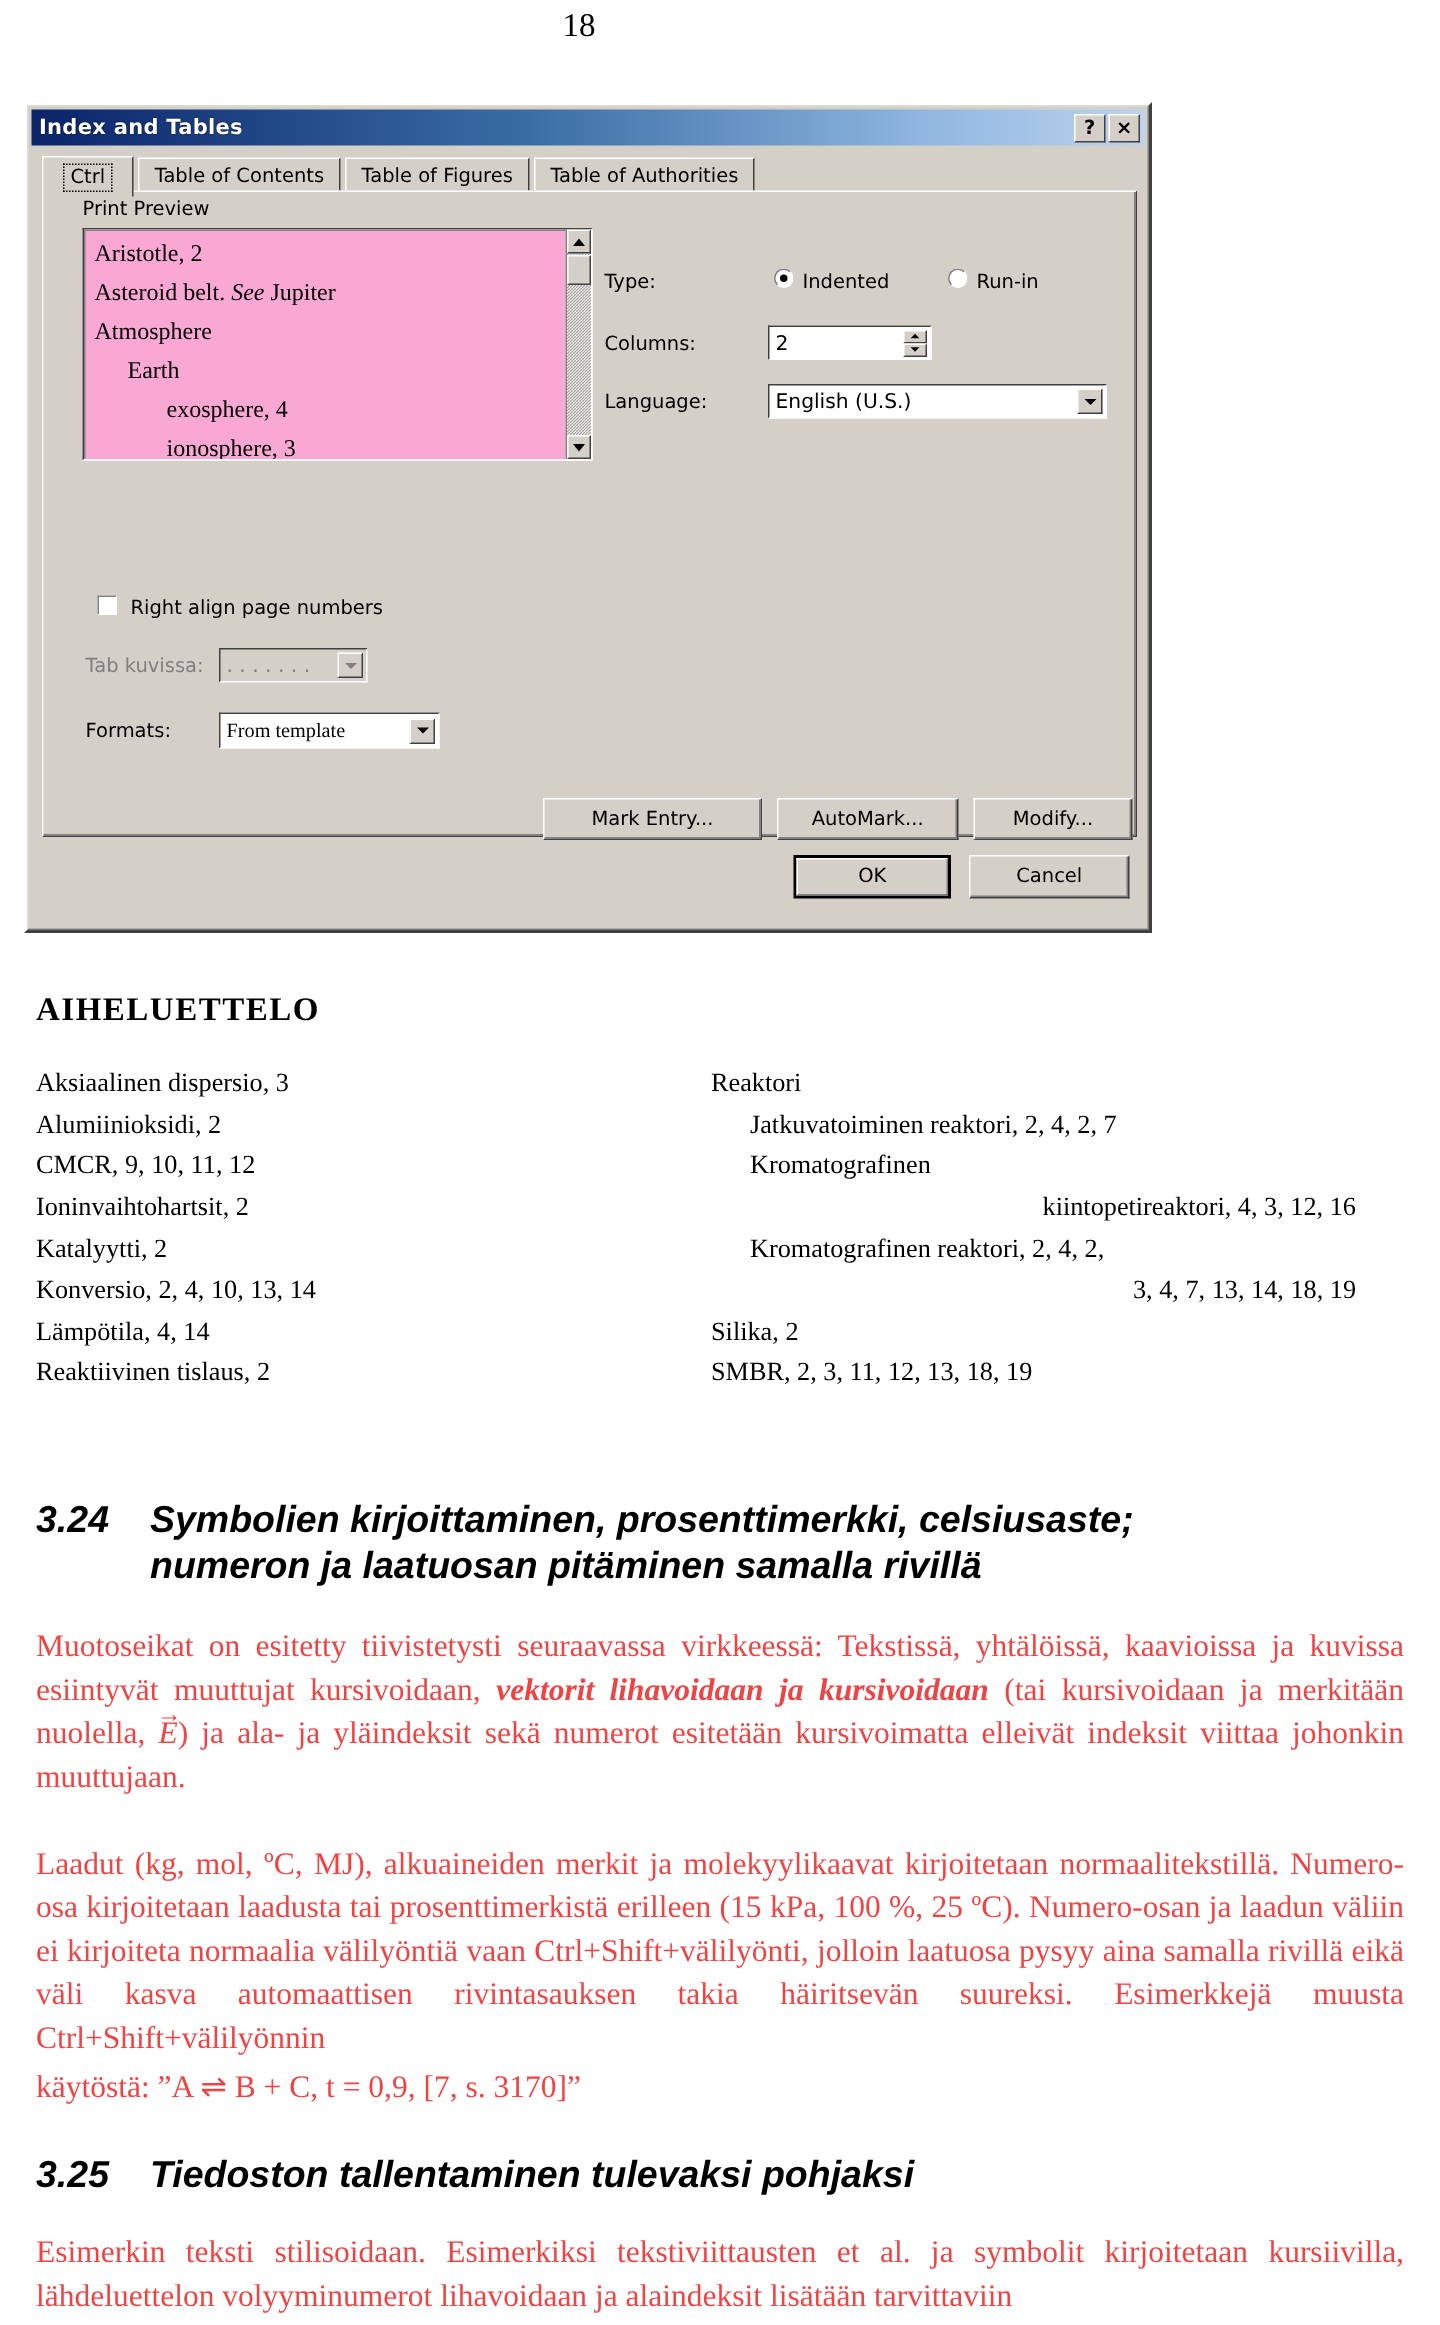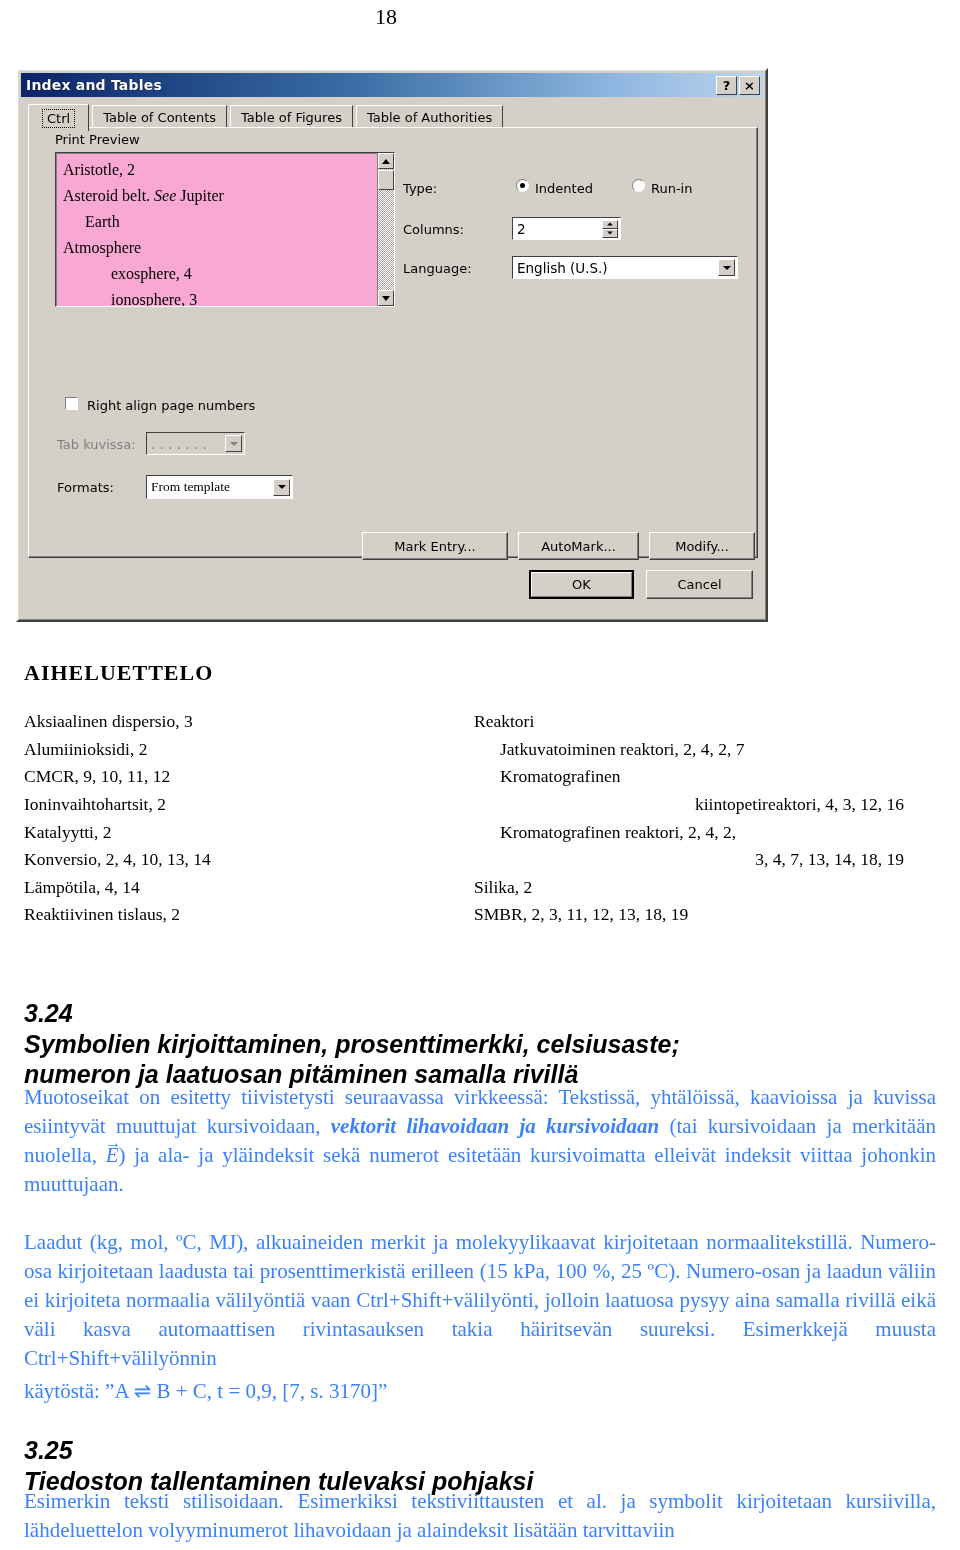--- a/index.html
+++ b/index.html
@@ -207,27 +207,27 @@
     font-family:"Liberation Serif",serif;font-size:17.5px;line-height:1.58;white-space:nowrap;
   }
   .ix.i1{padding-left:26px;}
   .ix.i2{padding-left:52px;text-align:right;}
 
   
   .h2{
     position:absolute;font-family:"Liberation Sans",sans-serif;
     font-weight:bold;font-style:italic;font-size:25px;line-height:1.22;color:#000;
   }
-  .h2row{display:flex;flex-direction:column;}
+  .h2row{display:flex;}
   .h2row .nm{width:76px;flex:none;}
   .h2row .tx{flex:1;}
   .just{text-align:justify;text-align-last:left;}
   .para{
     position:absolute;font-family:"Liberation Serif",serif;
-    font-size:21px;line-height:1.38;color:#3b82f6;
+    font-size:21px;line-height:1.38;color:#ef4444;
   }
   .para b{font-weight:bold;font-style:italic;}
   .vec{position:relative;display:inline-block;font-style:italic;}
   .vec .arr{
     position:absolute;left:-1px;top:-0.52em;font-style:normal;font-size:0.78em;
   }
 </style>
 </head>
 <body>
 
@@ -261,22 +261,22 @@
 
     <div class="tabpage">
       <div class="tabpage-in"></div>
 
       <div class="label" style="left:26px;top:4px;">Print Preview</div>
 
       <div class="preview-box">
         <div class="preview-box-in">
           <div class="pv-line">Aristotle, 2</div>
           <div class="pv-line"><span>Asteroid belt. </span><i>See</i><span> Jupiter</span></div>
+          <div class="pv-line">Atmosphere</div>
           <div class="pv-line pv-ind1">Earth</div>
-          <div class="pv-line">Atmosphere</div>
           <div class="pv-line pv-ind2">exosphere, 4</div>
           <div class="pv-line pv-ind2">ionosphere, 3</div>
         </div>
         <div class="sb">
           <div class="sb-btn sb-up">
               <div class="tri tri-up"></div>
             </div>
           <div class="sb-thumb"></div>
           <div class="sb-btn sb-dn">
               <div class="tri tri-dn"></div>

